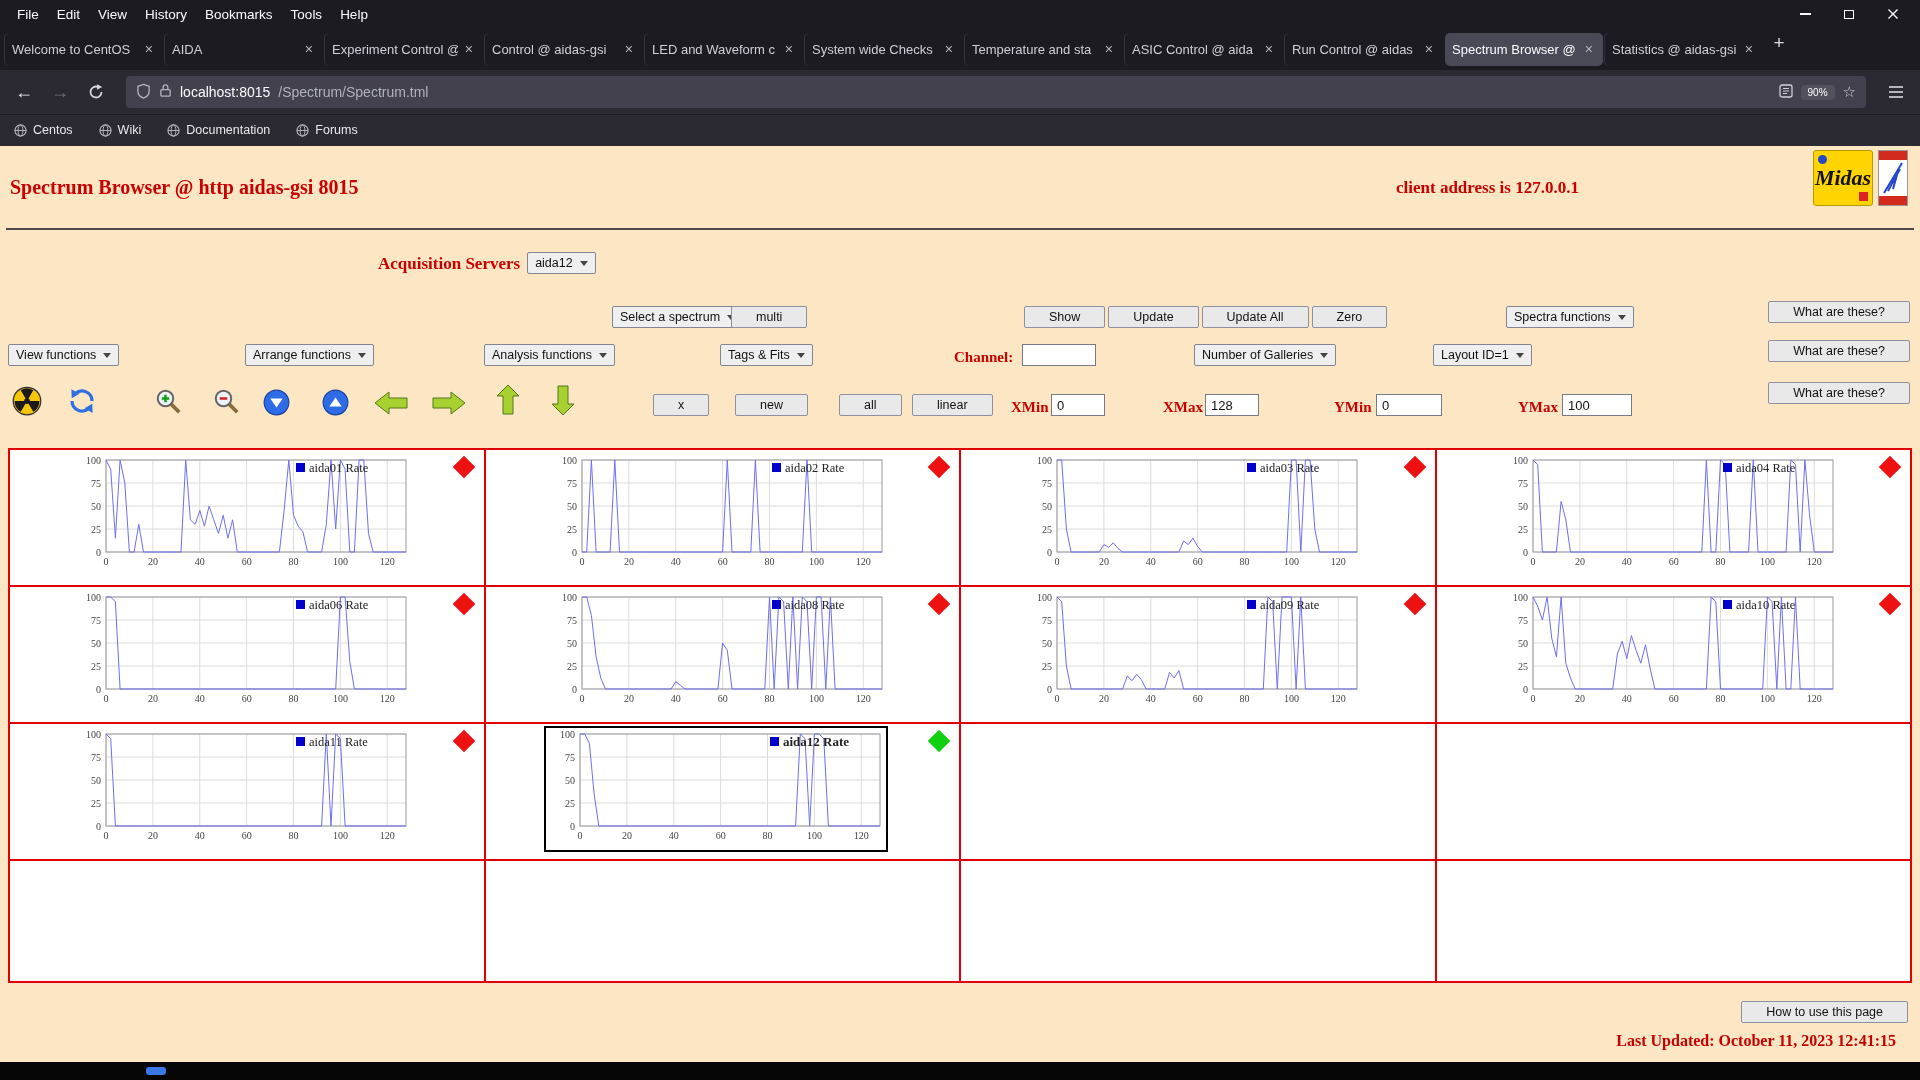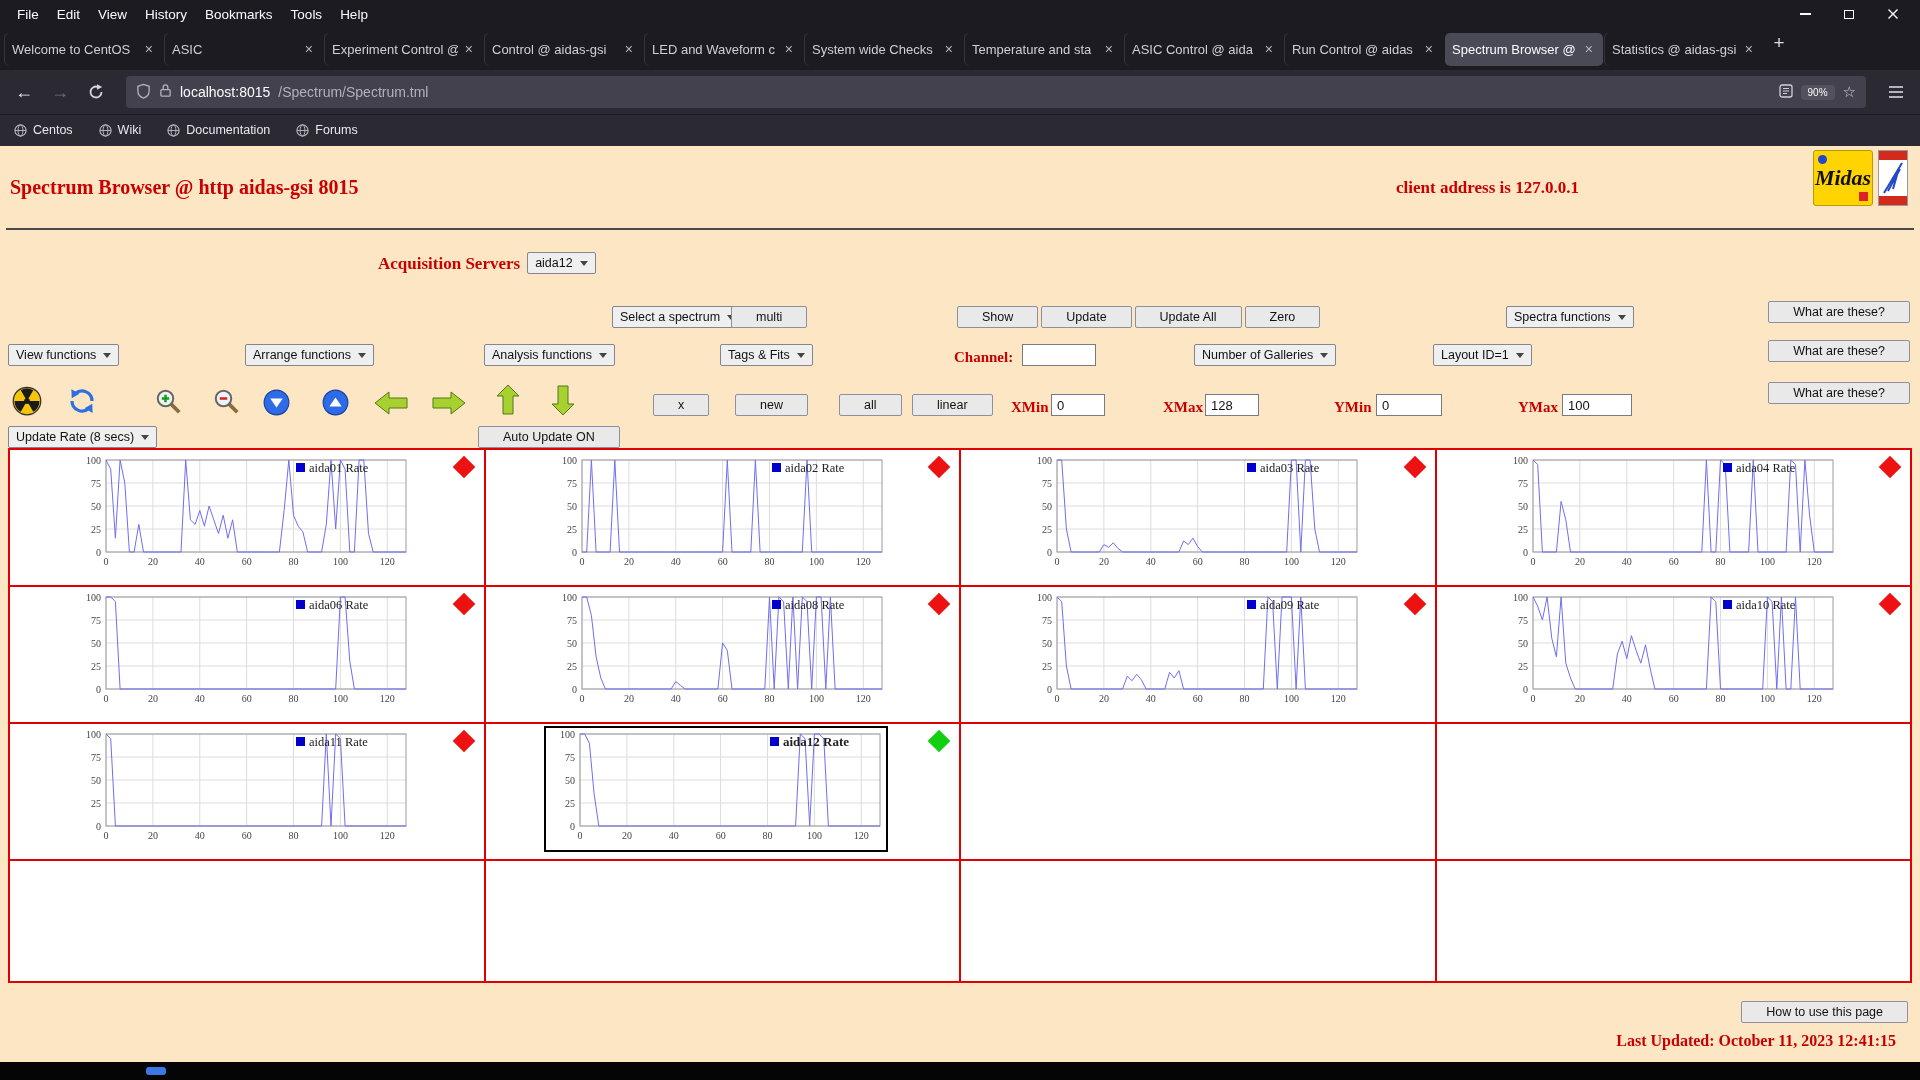--- a/index.html
+++ b/index.html
@@ -110,21 +110,21 @@
     </div>
   </div>
 
   <div class="tabstrip">
     <div class="tabs" id="tabs">
         <div class="tab">
           <span class="tab-title">Welcome to CentOS</span>
           <span class="tab-close">×</span>
         </div>
         <div class="tab">
-          <span class="tab-title">ASIC</span>
+          <span class="tab-title">AIDA</span>
           <span class="tab-close">×</span>
         </div>
         <div class="tab">
           <span class="tab-title">Experiment Control @</span>
           <span class="tab-close">×</span>
         </div>
         <div class="tab">
           <span class="tab-title">Control @ aidas-gsi</span>
           <span class="tab-close">×</span>
         </div>
@@ -281,21 +281,21 @@
     <div class="prow" style="top:150px;height:32px">
       <div class="cluster" style="left:612px">
         <span class="sel">
             <span>Select a spectrum</span>
             <span class="caret"></span>
           </span>
       </div>
       <div class="cluster" style="left:731px">
         <button class="btn">multi</button>
       </div>
-      <div class="cluster" style="left:957px;gap:3px">
+      <div class="cluster" style="left:1024px;gap:3px">
         <button class="btn">Show</button>
         <button class="btn">Update</button>
         <button class="btn">Update All</button>
         <button class="btn">Zero</button>
       </div>
       <div class="cluster" style="left:1506px">
         <span class="sel">
             <span>Spectra functions</span>
             <span class="caret"></span>
           </span>
@@ -448,31 +448,20 @@
         </div>
       <div class="cluster" style="left:1518px">
           <span class="rlbl">YMax</span>
         </div>
       <div class="cluster" style="left:1562px">
           <input class="inp inp-ymax" value="100" style="">
         </div>
       <button class="btn wat">What are these?</button>
     </div>
 
-    <div class="prow" style="top:272px;height:30px">
-      <div class="cluster" style="left:8px">
-        <span class="sel">
-            <span>Update Rate (8 secs)</span>
-            <span class="caret"></span>
-          </span>
-      </div>
-      <div class="cluster" style="left:478px">
-        <button class="btn">Auto Update ON</button>
-      </div>
-    </div>
 
     <div class="gallery" id="gallery-grid">
         <div class="gcell">
           <svg width="344" height="126" class="chart">
             <rect x="34" y="6" width="300" height="92" fill="#ffffff"></rect>
             <line x1="34" y1="98" x2="334" y2="98" stroke="#dcdcdc" stroke-width="1"></line>
             <text x="29" y="101.5" text-anchor="end" font-size="10" fill="#444" font-family="&quot;Liberation Serif&quot;,serif">0</text>
             <line x1="34" y1="75" x2="334" y2="75" stroke="#dcdcdc" stroke-width="1"></line>
             <text x="29" y="78.5" text-anchor="end" font-size="10" fill="#444" font-family="&quot;Liberation Serif&quot;,serif">25</text>
             <line x1="34" y1="52" x2="334" y2="52" stroke="#dcdcdc" stroke-width="1"></line>

